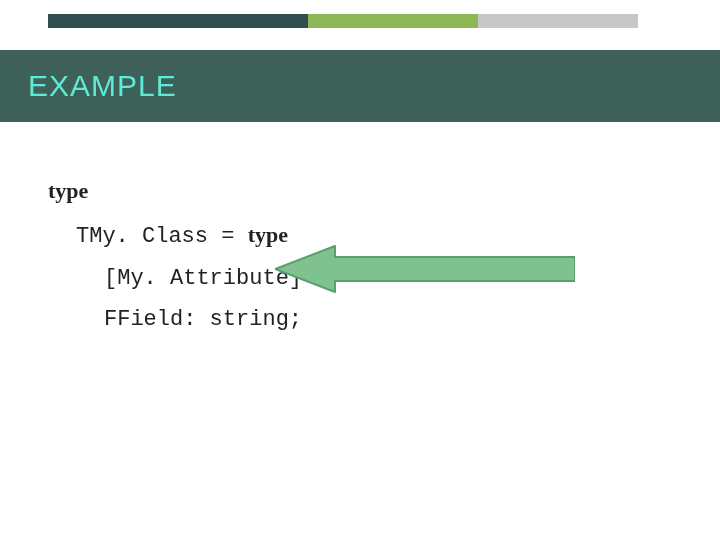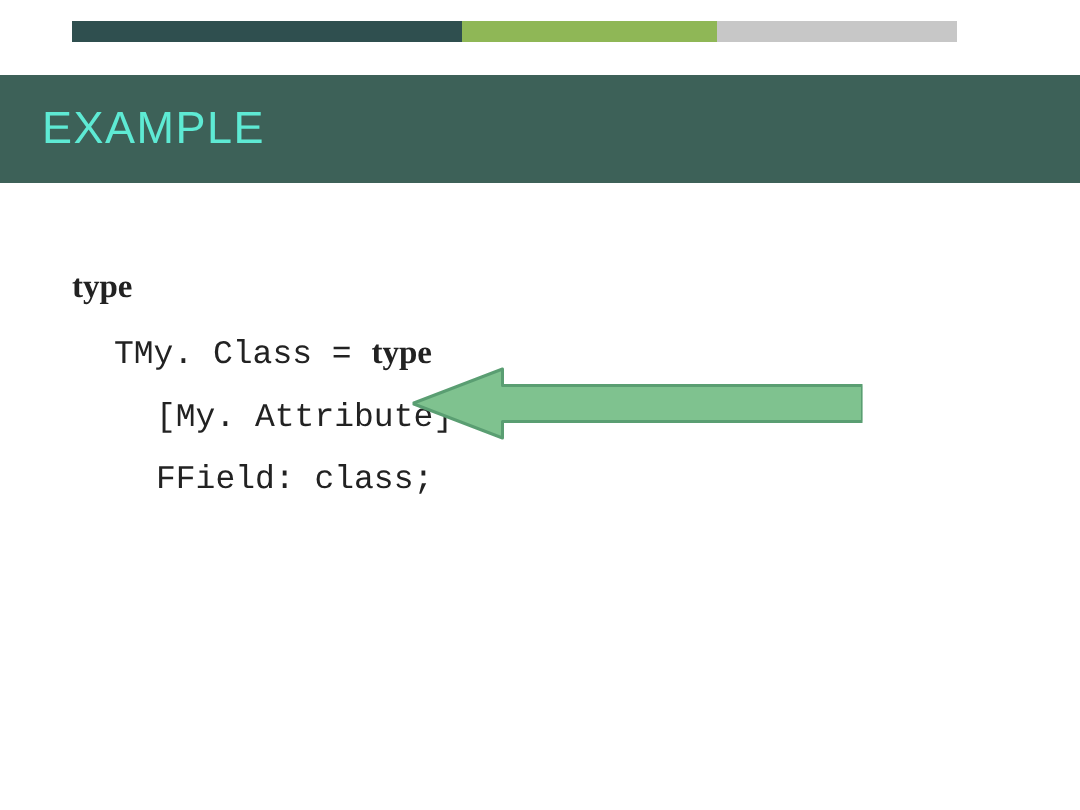--- a/index.html
+++ b/index.html
@@ -106,21 +106,21 @@
       <div class="l1">
         <span class="kw">type</span>
       </div>
       <div class="l2">
         <span>TMy. Class = </span><span class="kw">type</span>
       </div>
       <div class="l3">
         <span>[My. Attribute]</span>
       </div>
       <div class="l3">
-        <span>FField: class;</span>
+        <span>FField: string;</span>
       </div>
     </div>
   </div>
 
   <div class="arrow-wrap">
     <svg viewBox="0 0 300 50">
       <polygon points="0,25 60,2 60,13 300,13 300,37 60,37 60,48" fill="#7fc28f" stroke="#5a9e72" stroke-width="2" stroke-linejoin="round"></polygon>
     </svg>
   </div>
 

